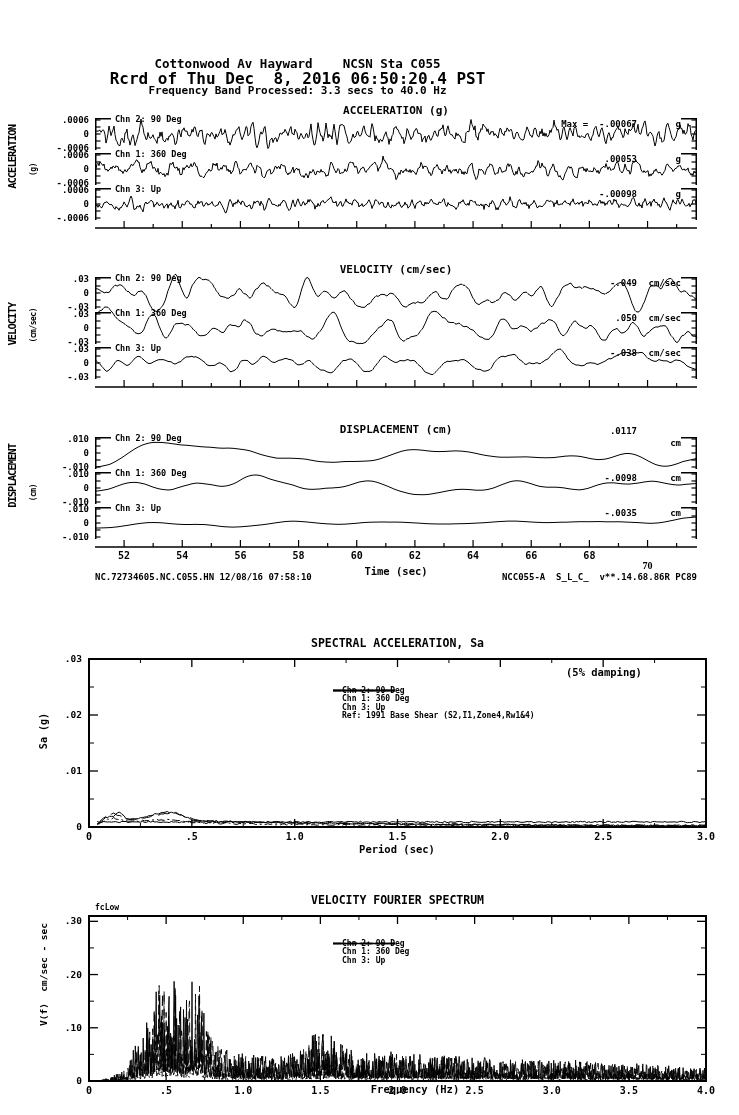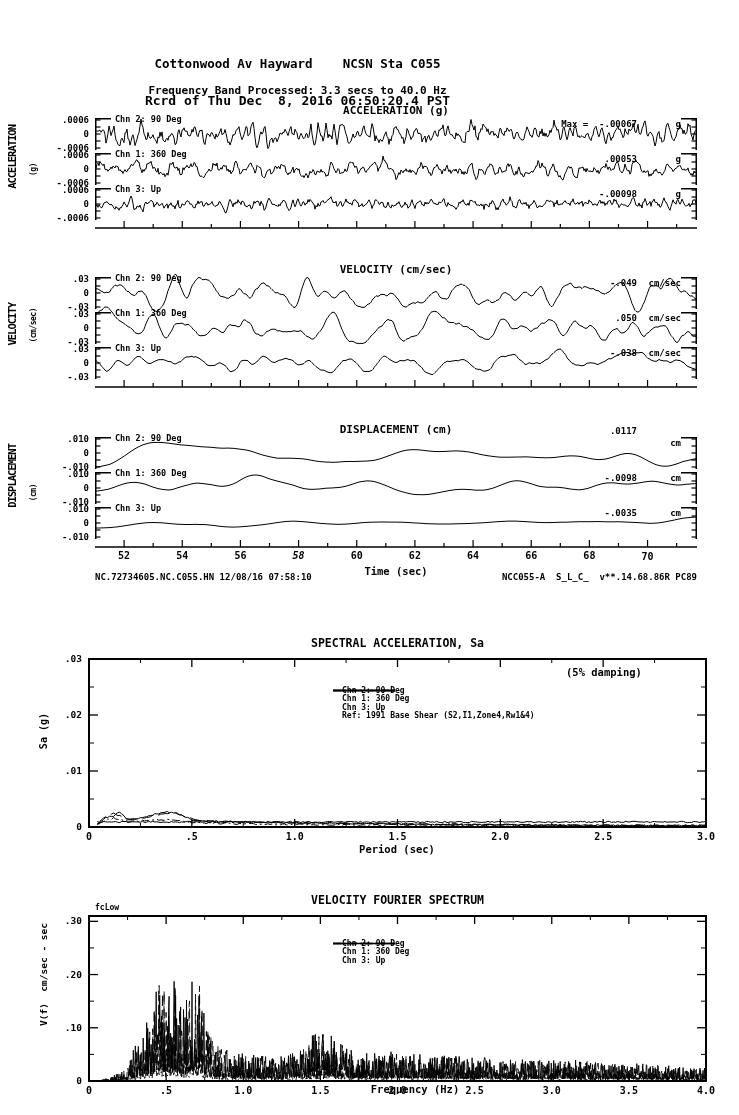--- a/index.html
+++ b/index.html
@@ -1,20 +1,20 @@
 <!DOCTYPE html>
 <html><head>
 <meta charset="utf-8">
 <style>
   html,body{margin:0;padding:0;background:#fff;}
   .page{position:relative;width:739px;height:1115px;background:#fff;overflow:hidden;
         font-family:"DejaVu Sans Mono",monospace;color:#000;}
   .hdr{position:absolute;left:0;width:595px;text-align:center;white-space:pre;font-weight:bold;}
   .hdr1{top:56px;font-size:12.5px;}
-  .hdr2{top:69px;font-size:13px;margin-top:24px;}
+  .hdr2{top:69px;font-size:16px;}
   .hdr3{top:84px;font-size:11px;}
   .hdr4{top:94px;font-size:9px;}
   .ts-group{position:absolute;left:95px;width:602px;}
   .ts-title{position:absolute;top:0;left:0;width:602px;text-align:center;font-size:11px;font-weight:bold;}
   .ts-svg{position:absolute;left:0;top:13px;width:602px;height:120px;overflow:visible;}
   .ch-label{position:absolute;font-size:8.5px;font-weight:bold;white-space:pre;}
   .peak-val{position:absolute;right:60px;font-size:9px;font-weight:bold;white-space:pre;}
   .peak-unit{position:absolute;right:16px;font-size:9px;font-weight:bold;white-space:pre;}
   .scale-lab{position:absolute;left:-58px;width:52px;text-align:right;font-size:9px;font-weight:bold;white-space:pre;}
   .xt-lab{position:absolute;transform:translateX(-50%);font-size:10px;font-weight:bold;}
@@ -294,27 +294,27 @@
       <span class="scale-lab" style="top: 74px;">-.010</span>
       <span class="ch-label" style="left: 20px; top: 80px;">Chn 3: Up</span>
       <span class="peak-val" style="top: 85px;">-.0035</span>
       <span class="peak-unit" style="top: 85px;">cm</span>
       <span class="scale-lab" style="top: 81px;">.010</span>
       <span class="scale-lab" style="top: 95px;">0</span>
       <span class="scale-lab" style="top: 109px;">-.010</span>
       <span class="xt-lab" style="left: 29.0821px; top: 127px;">52</span>
       <span class="xt-lab" style="left: 87.2464px; top: 127px;">54</span>
       <span class="xt-lab" style="left: 145.411px; top: 127px;">56</span>
-      <span class="xt-lab" style="left: 203.575px; top: 127px; font-style: italic;">58</span>
+      <span class="xt-lab" style="left: 203.575px; top: 127px;">58</span>
       <span class="xt-lab" style="left: 261.739px; top: 127px;">60</span>
       <span class="xt-lab" style="left: 319.903px; top: 127px;">62</span>
       <span class="xt-lab" style="left: 378.068px; top: 127px;">64</span>
       <span class="xt-lab" style="left: 436.232px; top: 127px;">66</span>
       <span class="xt-lab" style="left: 494.396px; top: 127px;">68</span>
-      <span class="xt-lab" style="left: 552.56px; top: 128px;">70</span>
+      <span class="xt-lab" style="left: 552.56px; top: 137px; font-family: Liberation Serif, serif;">70</span>
       <span class="vside" style="left: -89px; top: 21px; font-size: 10.5px; letter-spacing: -1px; position: absolute;">DISPLACEMENT</span>
       <span class="vside" style="left: -66px; top: 61px; font-size: 8px; letter-spacing: -0.5px; position: absolute;">(cm)</span>
     </div>
 
   <div class="footer-left">NC.72734605.NC.C055.HN 12/08/16 07:58:10</div>
   <div class="footer-center">Time (sec)</div>
   <div class="footer-right">NCC055-A  S_L_C_  v**.14.68.86R PC89</div>
 
   <div class="spec-title" style="top:636px;">SPECTRAL ACCELERATION, Sa</div>
   <div class="spec" id="sa-wrap" style="top:658px;height:170px;">

